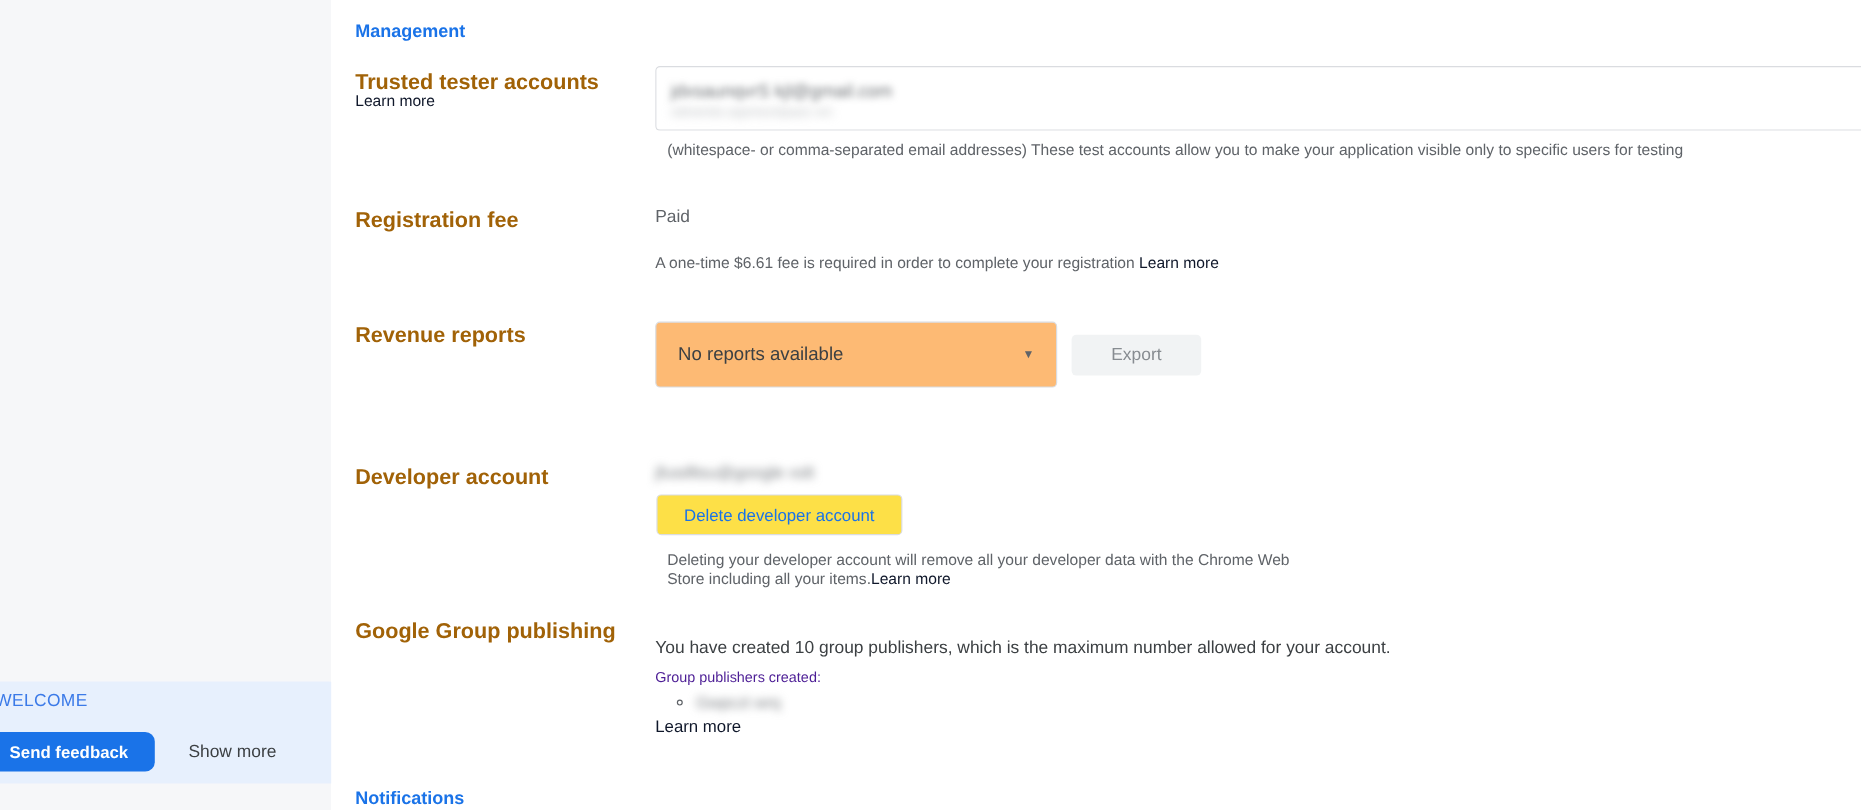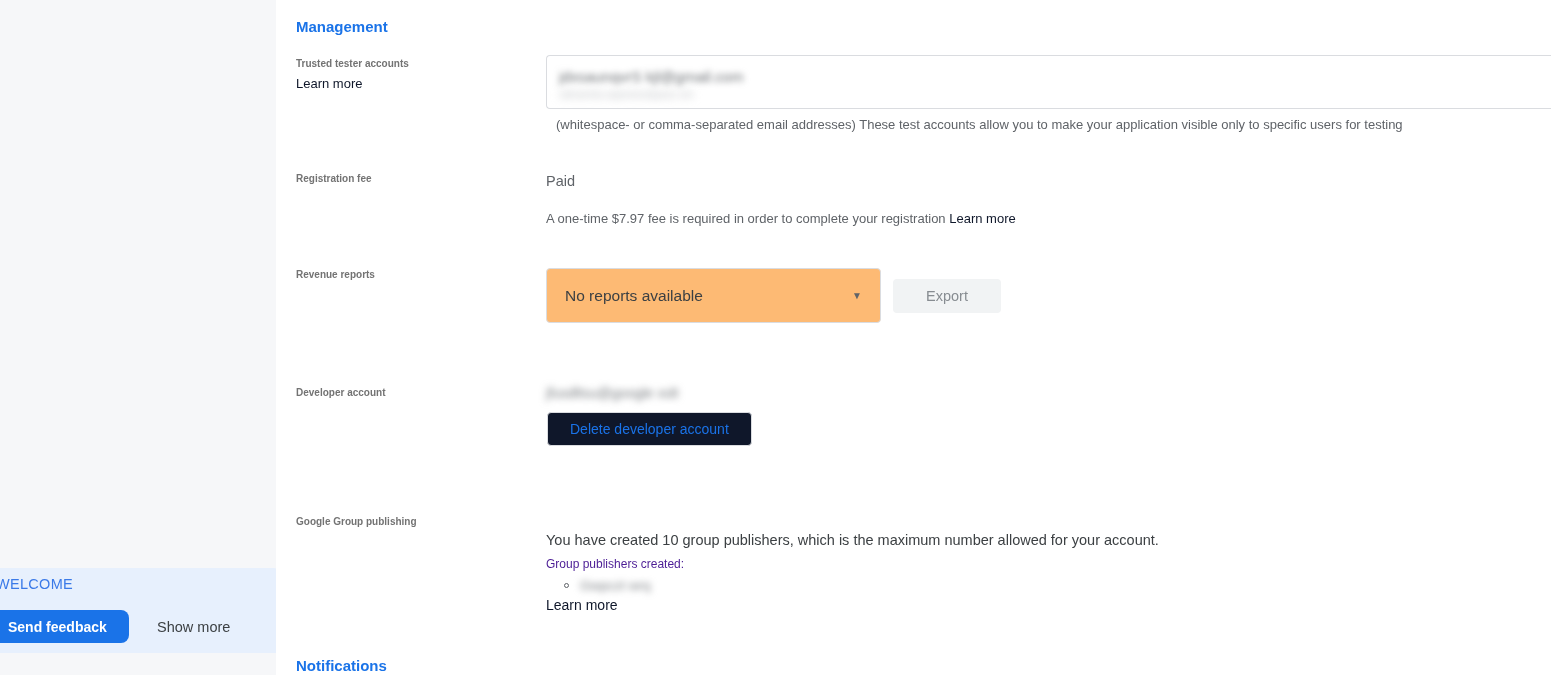--- a/index.html
+++ b/index.html
@@ -55,21 +55,21 @@
   .section-heading {
     position: absolute; left: 20px;
     font-size: 15px; font-weight: 600; color: #1a73e8;
     cursor: pointer;
   }
   .heading-management { top: 18px; }
   .heading-notifications { top: 657px; }
 
   .row-label {
     position: absolute; left: 20px; width: 235px;
-    font-size: 10px; font-weight: 700; color: #737373;
+    font-size: 18px; font-weight: 700; color: #a16207;
   }
   .learn-more {
     color: #0f172a; font-size: 13px; font-weight: 400;
     cursor: pointer; text-decoration: none;
   }
   .help-text { font-size: 13px; color: #5f6368; line-height: 16px; }
 
   
   .tt-input {
     position: absolute; left: 270px; top: 55px; right: 0; height: 54px;
@@ -109,21 +109,21 @@
   .rev-help { position: absolute; left: 280px; top: 330px; }
 
   
   .dev-email {
     position: absolute; left: 270px; top: 385px;
     font-size: 14px; white-space: nowrap;
   }
   .delete-dev-btn {
     position: absolute; left: 271px; top: 412px; height: 34px;
     padding: 0 22px;
-    background: #0f172a; border: 1px solid #dadce0; border-radius: 4px;
+    background: #fde047; border: 1px solid #dadce0; border-radius: 4px;
     font-family: "Liberation Sans", sans-serif;
     font-size: 14px; color: #1a73e8; font-weight: 400;
     cursor: pointer;
   }
   .dev-help { position: absolute; left: 280px; top: 459px; width: 520px; }
 
   
   .gg-message { position: absolute; left: 270px; top: 532px; font-size: 14.5px; color: #3c4043; }
   .gg-created { position: absolute; left: 270px; top: 557px; font-size: 12px; color: #4c1d95; }
   .gg-bullet-row { position: absolute; left: 288px; top: 578px; display: flex; align-items: center; }
@@ -153,32 +153,33 @@
   <div class="row-label" style="top:58px">Trusted tester accounts</div>
   <a class="learn-more" style="position:absolute;left:20px;top:76px">Learn more</a>
   <div class="tt-input">
     <div class="tt-line1 redacted">jdxsaunqvrS kjl@gmail.com</div>
     <div class="tt-line2">xdnwrela aqomesrtpaos xm</div>
   </div>
   <div class="help-text tt-help">(whitespace- or comma-separated email addresses) These test accounts allow you to make your application visible only to specific users for testing</div>
 
   <div class="row-label" style="top:173px">Registration fee</div>
   <div class="reg-status">Paid</div>
-  <div class="help-text reg-help"><span>A one-time $7.97 fee is required in order to complete your registration </span><a class="learn-more inline-learn-more">Learn more</a></div>
+  <div class="help-text reg-help"><span>A one-time $6.61 fee is required in order to complete your registration </span><a class="learn-more inline-learn-more">Learn more</a></div>
 
   <div class="row-label" style="top:269px">Revenue reports</div>
   <div class="rev-dropdown">
     <span class="rev-dropdown-value">No reports available</span>
     <span class="dropdown-arrow">▼</span>
   </div>
   <button class="export-btn" disabled="">Export</button>
 
   <div class="row-label" style="top:387px">Developer account</div>
   <div class="dev-email redacted-strong">jfusdltsu@google xslt</div>
   <button class="delete-dev-btn">Delete developer account</button>
+  <div class="help-text dev-help"><span>Deleting your developer account will remove all your developer data with the Chrome Web Store including all your items.</span><a class="learn-more inline-learn-more">Learn more</a></div>
 
   <div class="row-label" style="top:516px">Google Group publishing</div>
   <div class="gg-message">You have created 10 group publishers, which is the maximum number allowed for your account.</div>
   <div class="gg-created">Group publishers created:</div>
   <div class="gg-bullet-row">
     <span class="bullet-circle"></span>
     <span class="gg-publisher redacted-strong">Gwpczt wrq</span>
   </div>
   <a class="learn-more gg-learn-more">Learn more</a>
 

